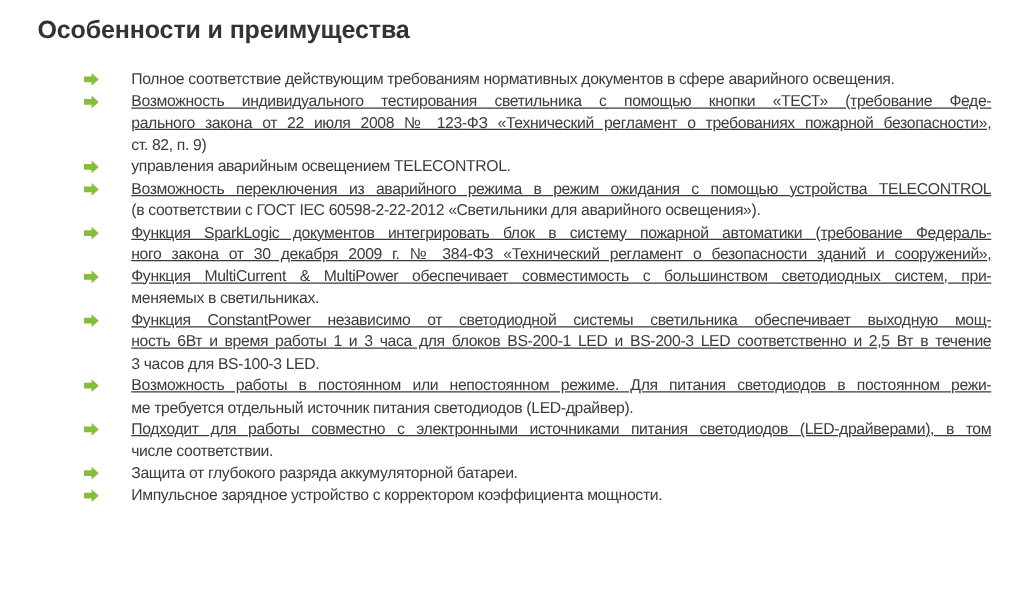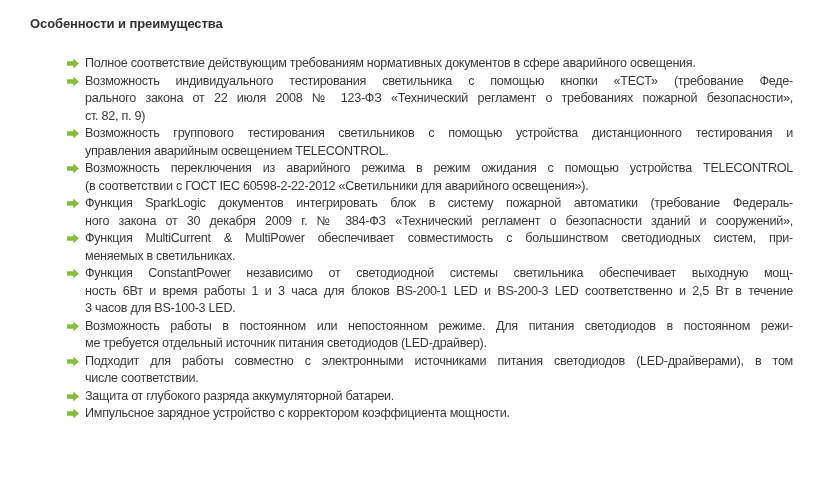--- a/index.html
+++ b/index.html
@@ -5,38 +5,38 @@
   html, body { margin: 0; padding: 0; }
   body {
     width: 819px; height: 487px;
     background: #ffffff;
     overflow: hidden;
     font-family: "Liberation Sans", "DejaVu Sans", sans-serif;
   }
   .page { padding: 16px 26px 0 30px; }
   .title {
     margin: 0;
-    font-size: 13px;
+    font-size: 20px;
     line-height: 16px;
     font-weight: 700;
     color: #333332;
     letter-spacing: -0.1px;
   }
   .list { margin: 23px 0 0 37px; }
   .item { display: flex; align-items: flex-start; }
   .bullet { flex: 0 0 12px; margin: 3.4px 6px 0 0; display: block; }
   .lines {
     width: 708px;
     color: #3b3b3a;
     font-size: 12.6px;
     line-height: 17.5px;
     letter-spacing: -0.28px;
   }
-  .ln { min-height: 17.5px; }
-  .ln.fill { text-align: justify; text-align-last: justify; }
+  .ln { min-height: 17.5px; margin-left: 20px; }
+  .ln.fill { text-align: justify; text-align-last: justify; text-decoration: underline; }
 </style>
 </head>
 <body>
 
 <div class="page">
   <h1 class="title">Особенности и преимущества</h1>
   <div class="list">
       <div class="item">
         <svg class="bullet" width="12" height="11" viewBox="0 0 12 11">
           <path d="M0 3.2 H6.3 V0.4 L12 5.5 L6.3 10.6 V7.8 H0 Z" fill="#85bd3d"></path>
@@ -53,21 +53,20 @@
           <div class="ln fill">Возможность индивидуального тестирования светильника с помощью кнопки «ТЕСТ» (требование Феде-</div>
           <div class="ln fill">рального закона от 22 июля 2008 № 123-ФЗ «Технический регламент о требованиях пожарной безопасности»,</div>
           <div class="ln">ст. 82, п. 9)</div>
         </div>
       </div>
       <div class="item">
         <svg class="bullet" width="12" height="11" viewBox="0 0 12 11">
           <path d="M0 3.2 H6.3 V0.4 L12 5.5 L6.3 10.6 V7.8 H0 Z" fill="#85bd3d"></path>
         </svg>
         <div class="lines">
-          <div class="ln fill">Возможность группового тестирования светильников с помощью устройства дистанционного тестирования и</div>
           <div class="ln">управления аварийным освещением TELECONTROL.</div>
         </div>
       </div>
       <div class="item">
         <svg class="bullet" width="12" height="11" viewBox="0 0 12 11">
           <path d="M0 3.2 H6.3 V0.4 L12 5.5 L6.3 10.6 V7.8 H0 Z" fill="#85bd3d"></path>
         </svg>
         <div class="lines">
           <div class="ln fill">Возможность переключения из аварийного режима в режим ожидания с помощью устройства TELECONTROL</div>
           <div class="ln">(в соответствии с ГОСТ IEC 60598-2-22-2012 «Светильники для аварийного освещения»).</div>

